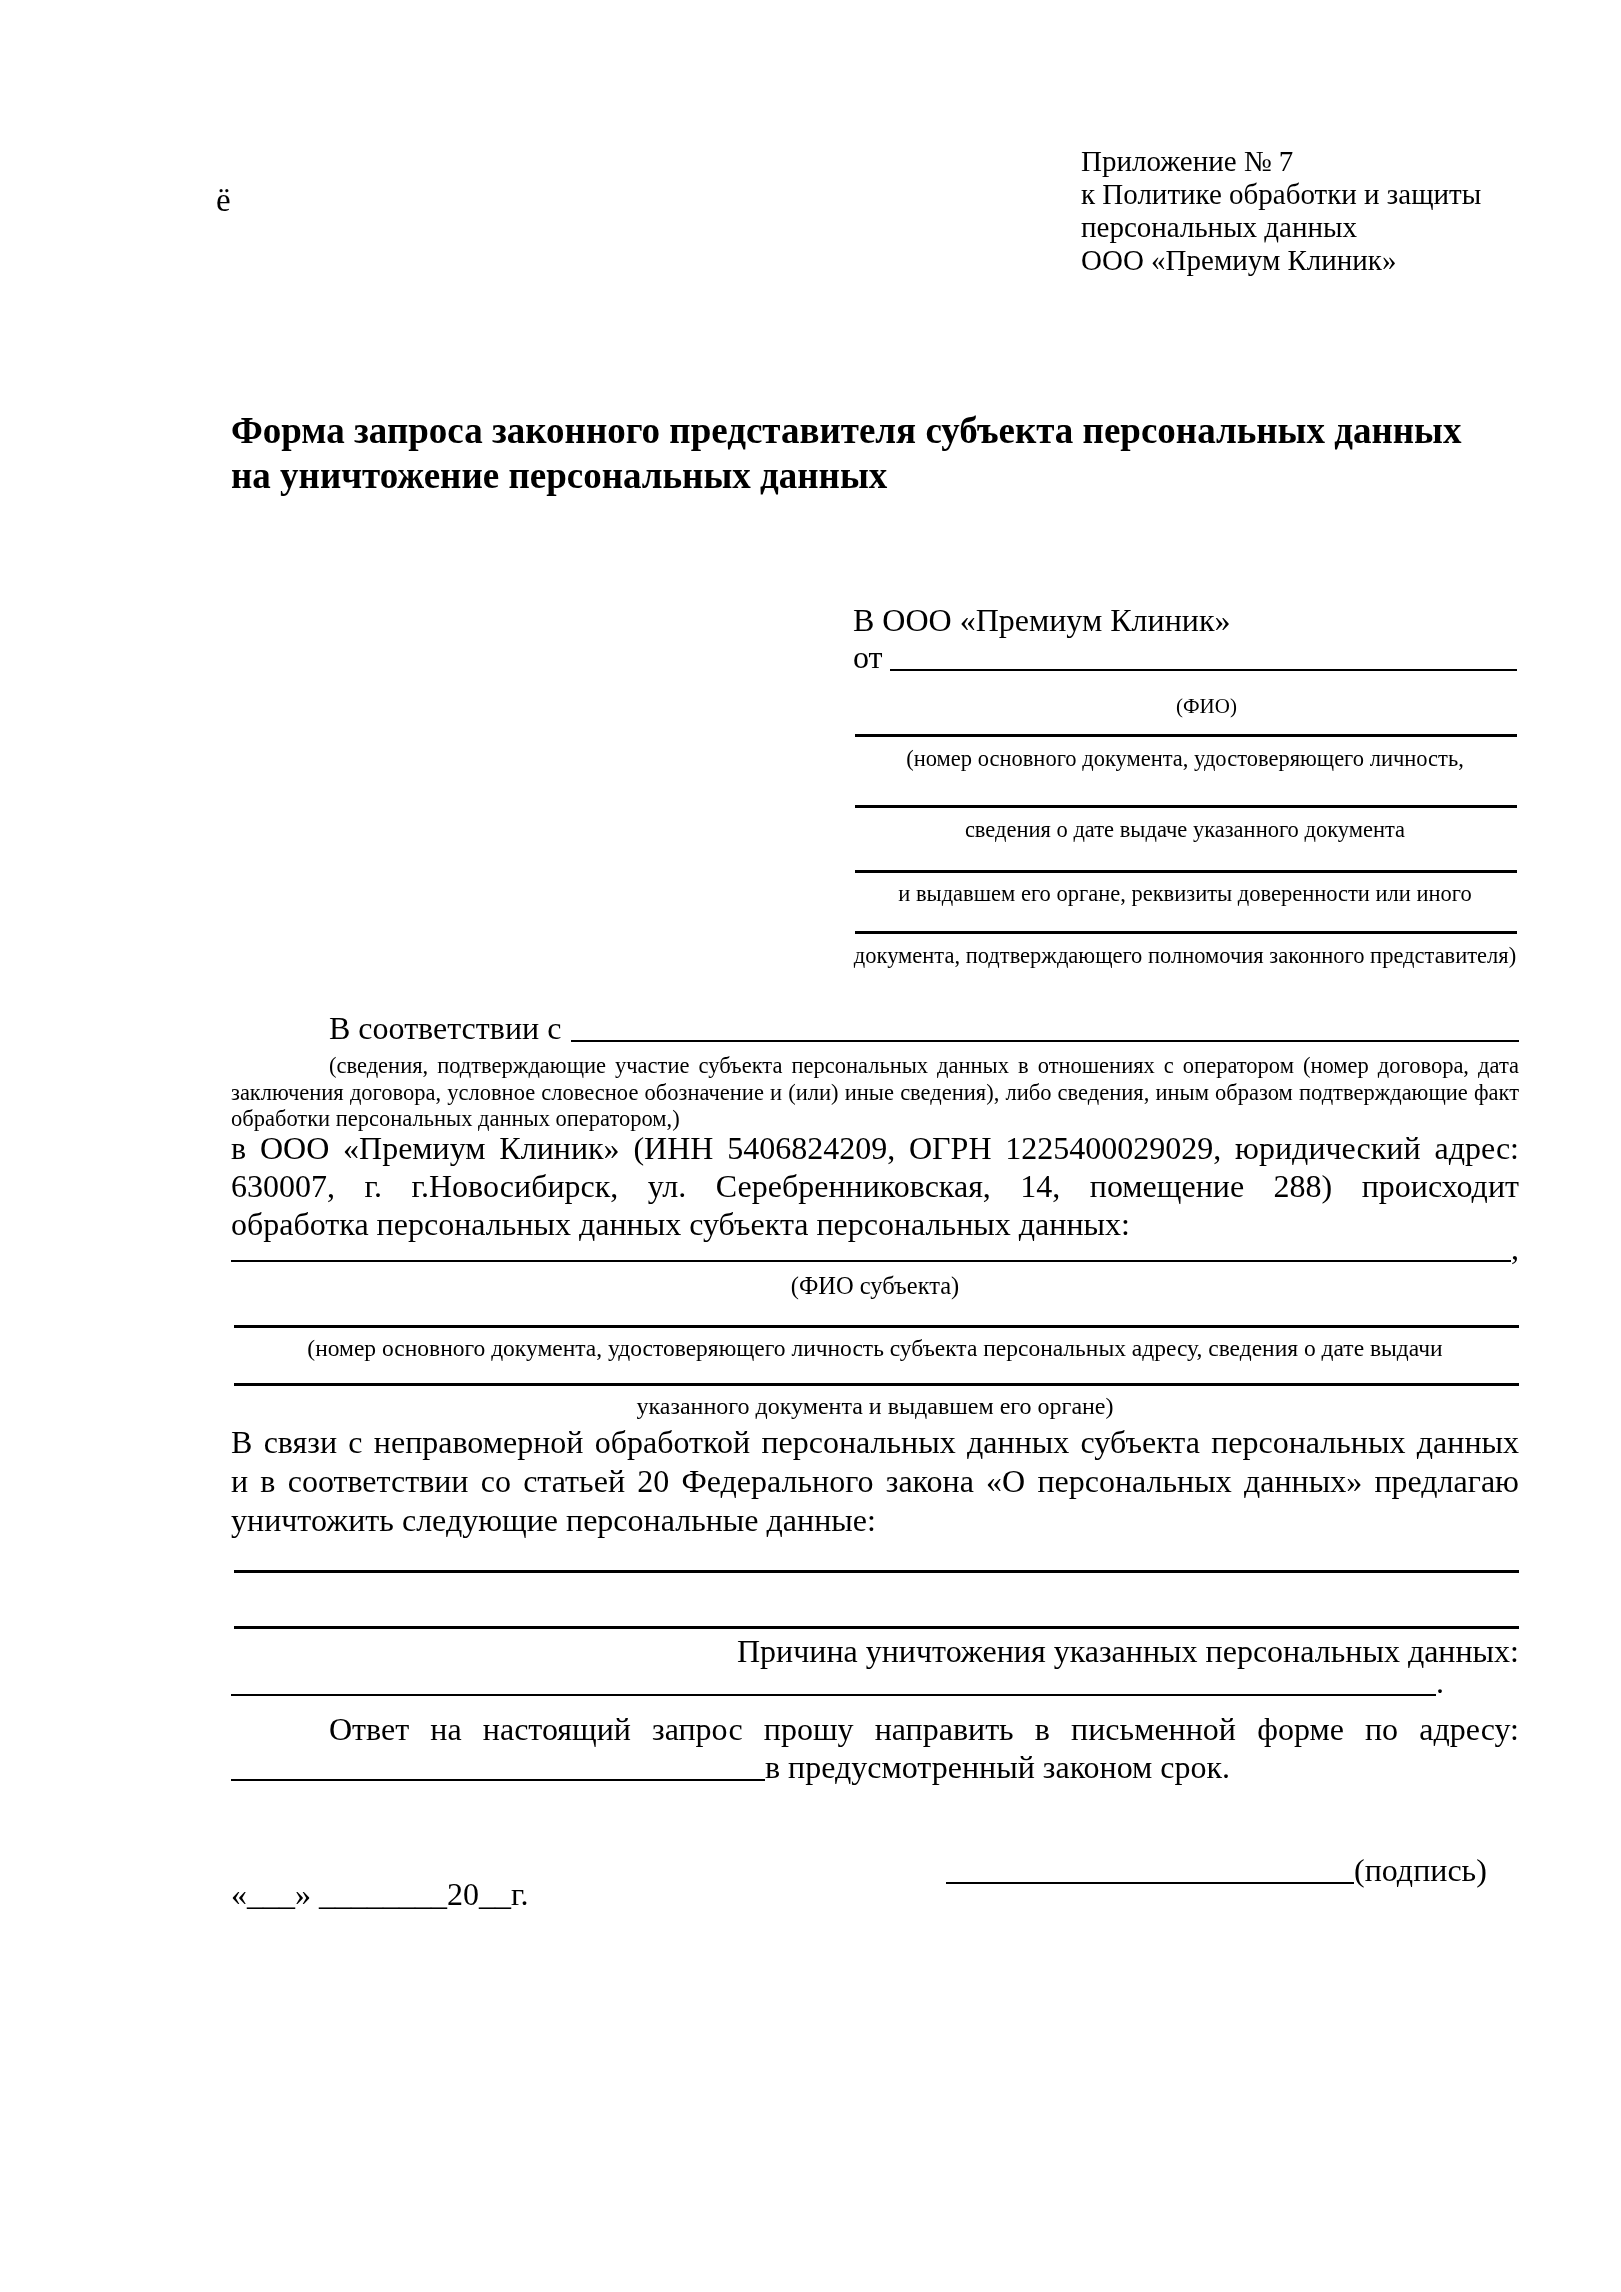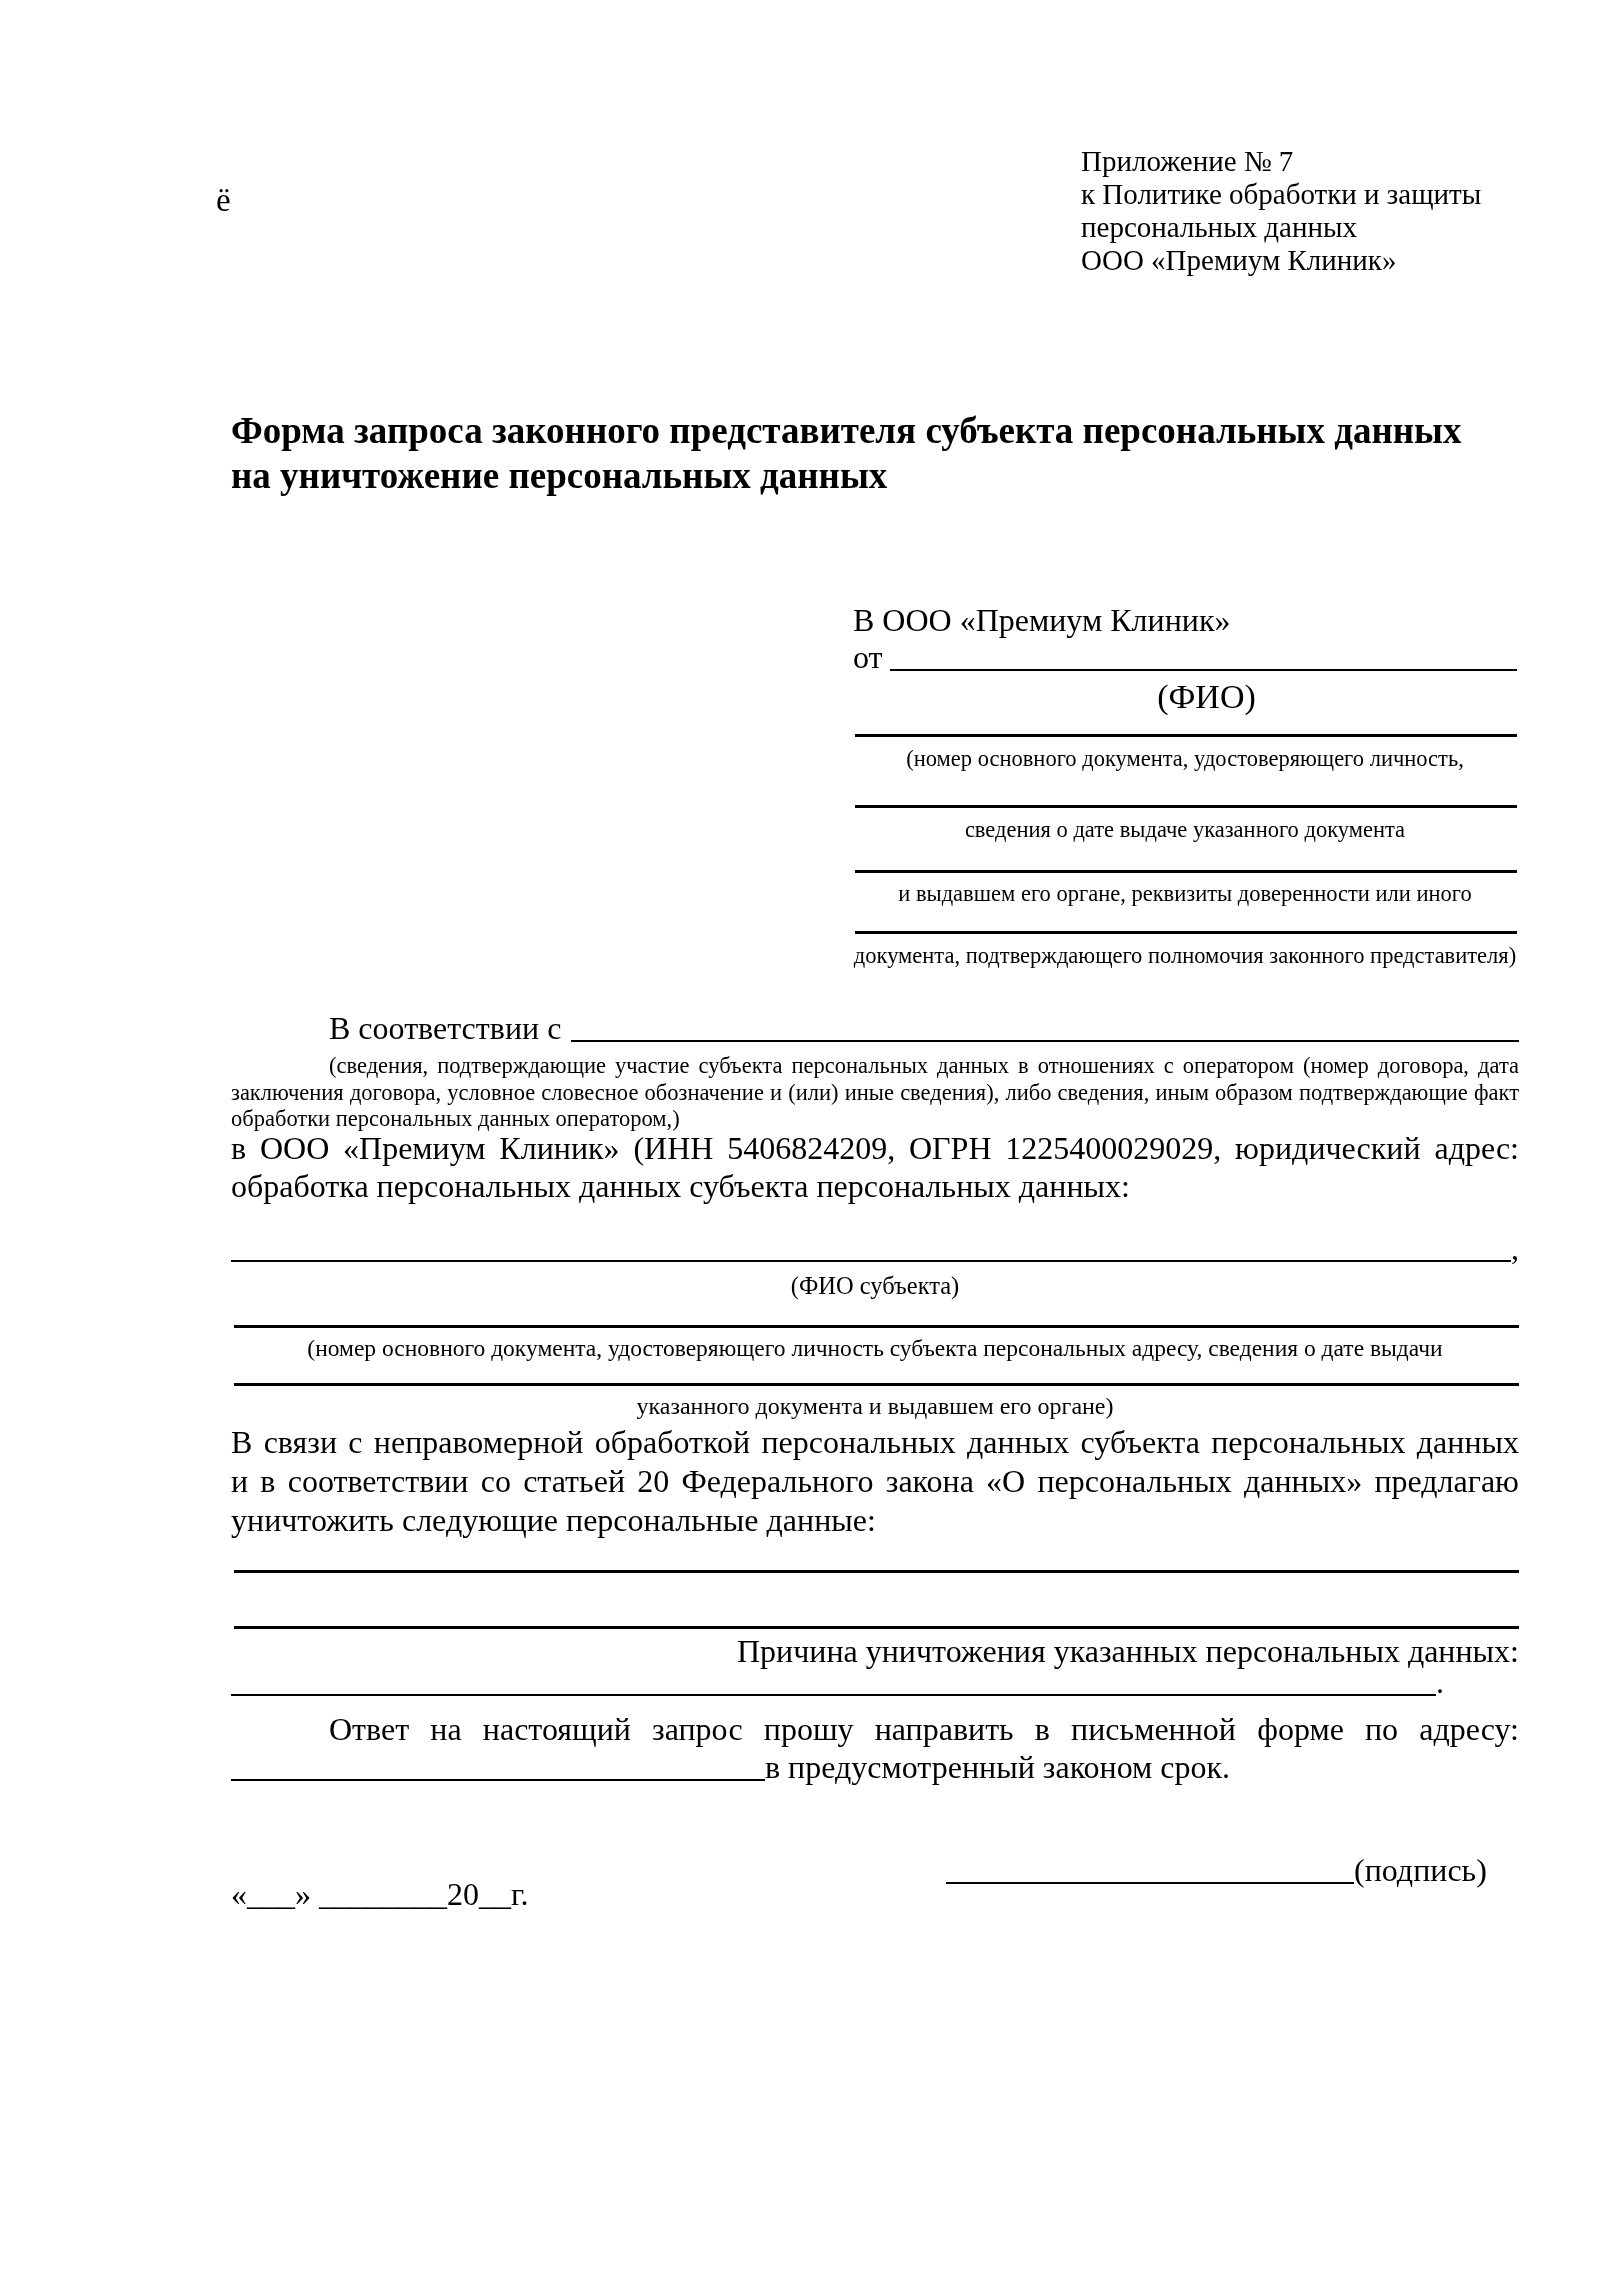--- a/index.html
+++ b/index.html
@@ -44,21 +44,21 @@
   </div>
 
   <div class="abs" style="left:853px;top:602px;width:664px;">
     <div class="abs body-text" style="left:0;top:0;">В ООО «Премиум Клиник»</div>
 
     <div class="row body-text" style="left:0;top:37px;width:664px;">
       <span>от</span>
       <span class="fill" style="margin-left:7.8px;"></span>
     </div>
 
-    <div class="abs center" style="left:44px;top:76px;width:619px;font-size:34px;">(ФИО)</div>
+    <div class="abs center" style="left:44px;top:92px;width:619px;font-size:21px;">(ФИО)</div>
 
     <div class="bline" style="left:2px;top:132px;width:662px;"></div>
     <div class="abs center small" style="left:0;top:144px;width:664px;">(номер основного документа, удостоверяющего личность,</div>
 
     <div class="bline" style="left:2px;top:203px;width:662px;"></div>
     <div class="abs center small" style="left:0;top:215px;width:664px;">сведения о дате выдаче указанного документа</div>
 
     <div class="bline" style="left:2px;top:268px;width:662px;"></div>
     <div class="abs center small" style="left:0;top:279px;width:664px;">и выдавшем его органе, реквизиты доверенности или иного</div>
 
@@ -72,20 +72,21 @@
   </div>
 
   <div class="abs small" style="left:231px;top:1053px;width:1288px;line-height:26.5px;">
     <div class="jline" style="padding-left:98px;">(сведения, подтверждающие участие субъекта персональных данных в отношениях с оператором (номер договора, дата</div>
     <div class="jline">заключения договора, условное словесное обозначение и (или) иные сведения), либо сведения, иным образом подтверждающие факт</div>
     <div>обработки персональных данных оператором,)</div>
   </div>
 
   <div class="abs body-text" style="left:231px;top:1129px;width:1288px;line-height:38px;">
     <div class="jline">в ООО «Премиум Клиник» (ИНН 5406824209, ОГРН 1225400029029, юридический адрес:</div>
+    <div class="jline">630007, г. г.Новосибирск, ул. Серебренниковская, 14, помещение 288) происходит</div>
     <div>обработка персональных данных субъекта персональных данных:</div>
   </div>
 
   <div class="row body-text" style="left:231px;top:1230px;width:1288px;">
     <span class="fill"></span>
     <span>,</span>
   </div>
   <div class="abs center" style="left:231px;top:1272px;width:1288px;font-size:24.5px;">(ФИО субъекта)</div>
 
   <div class="bline" style="left:234px;top:1325px;width:1285px;"></div>

